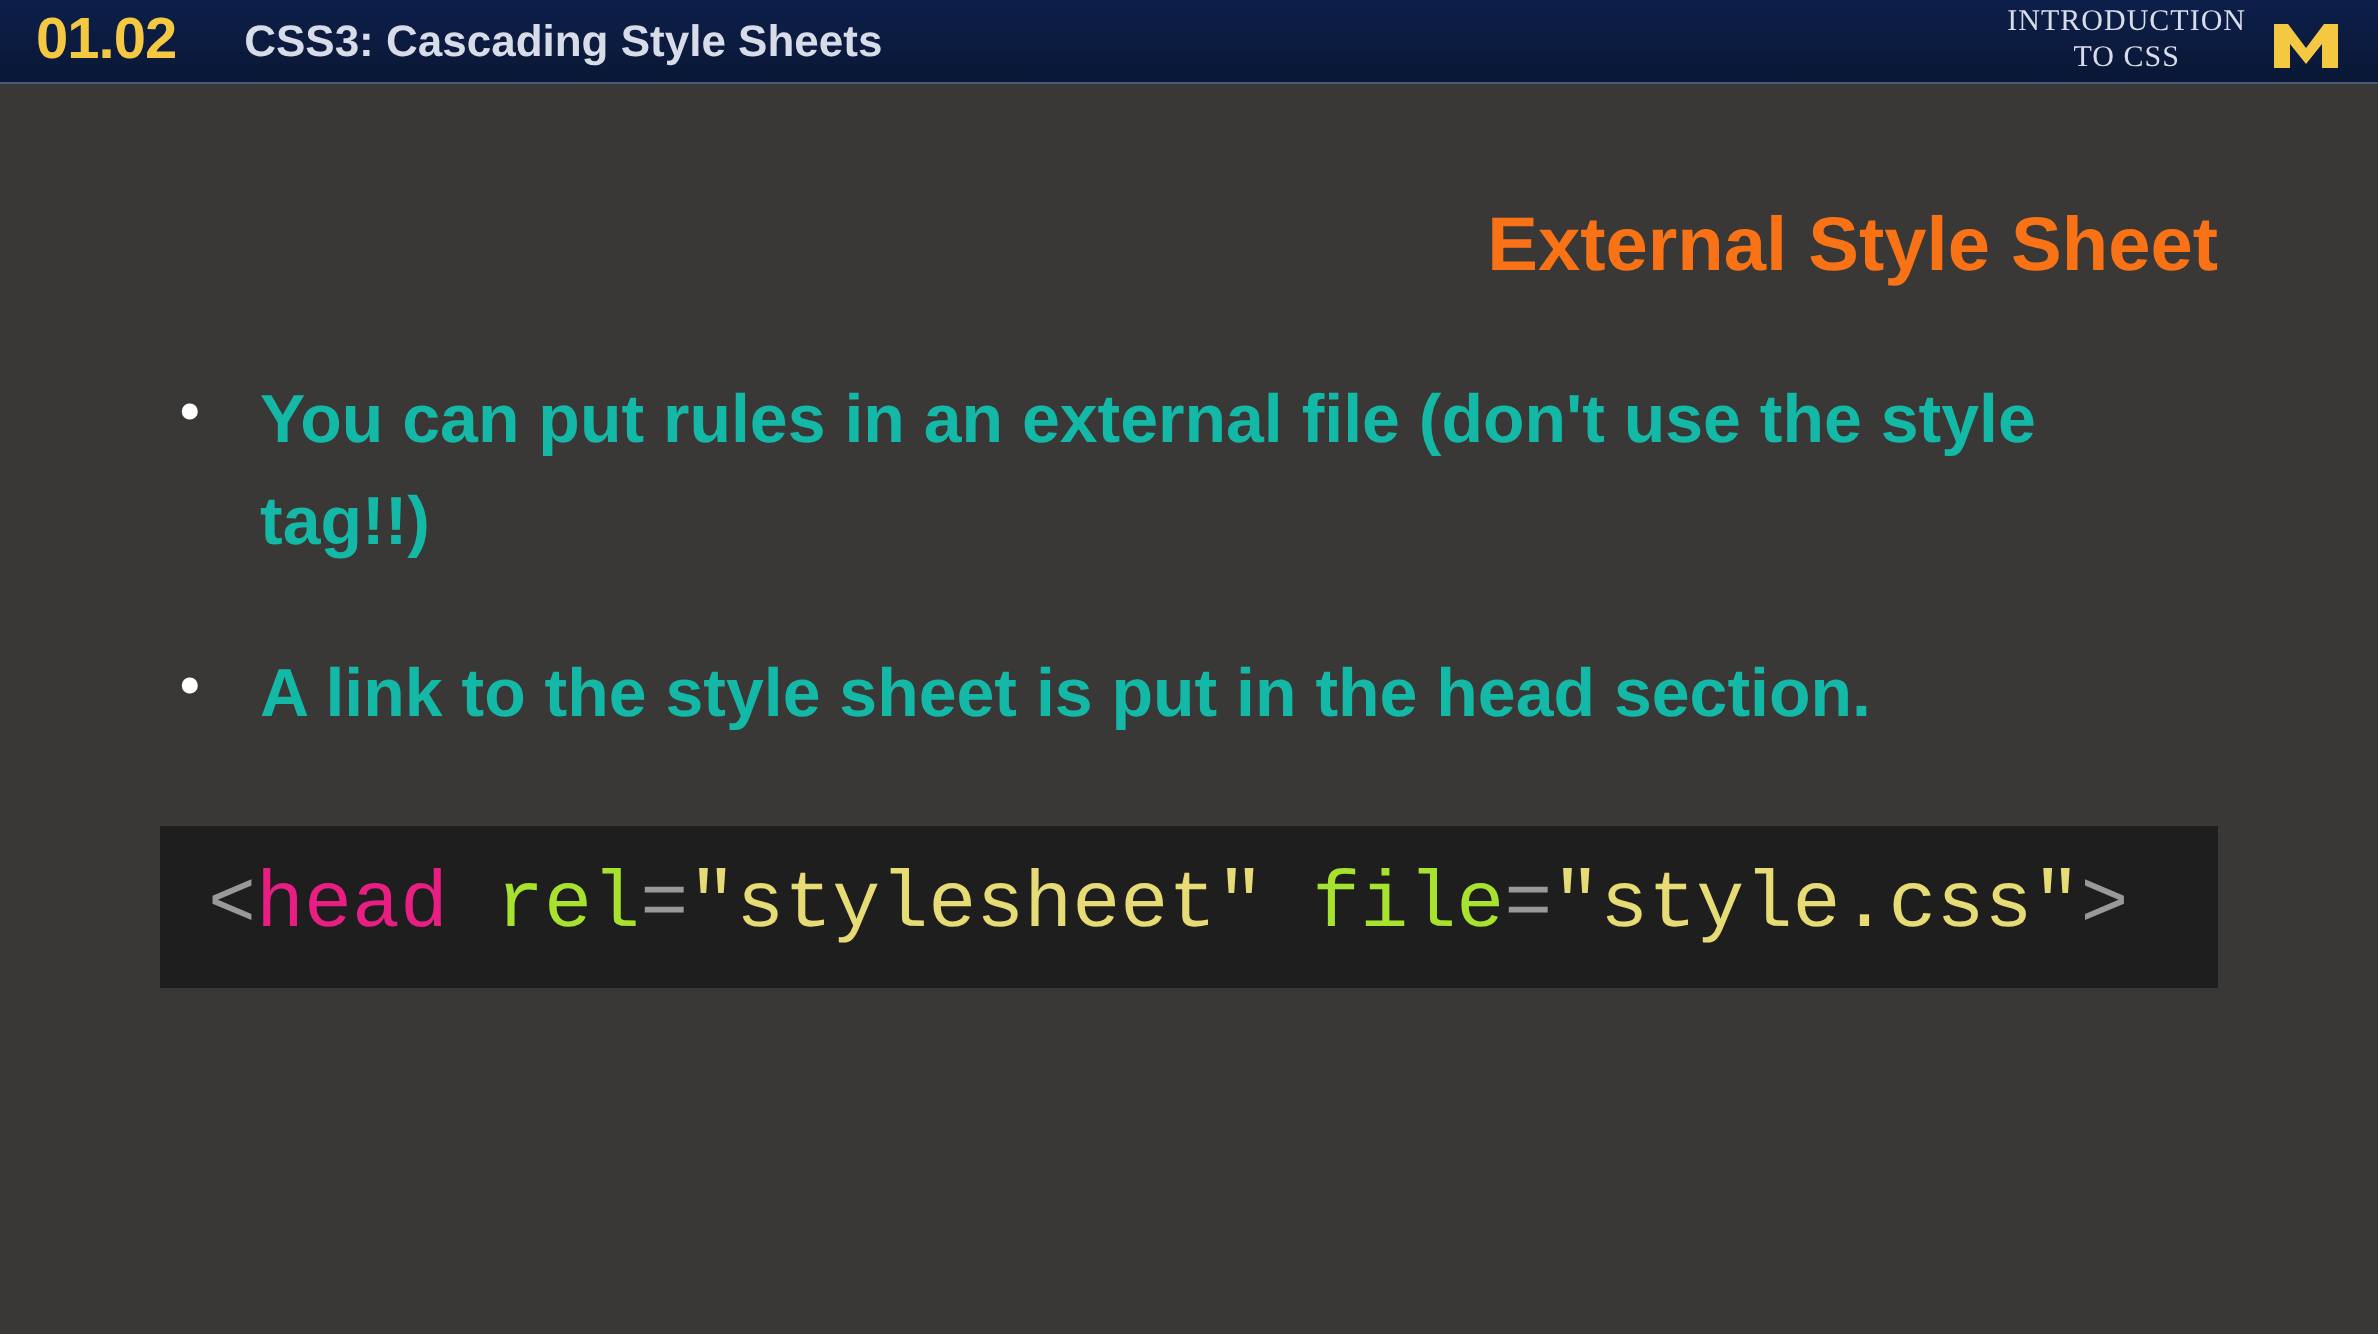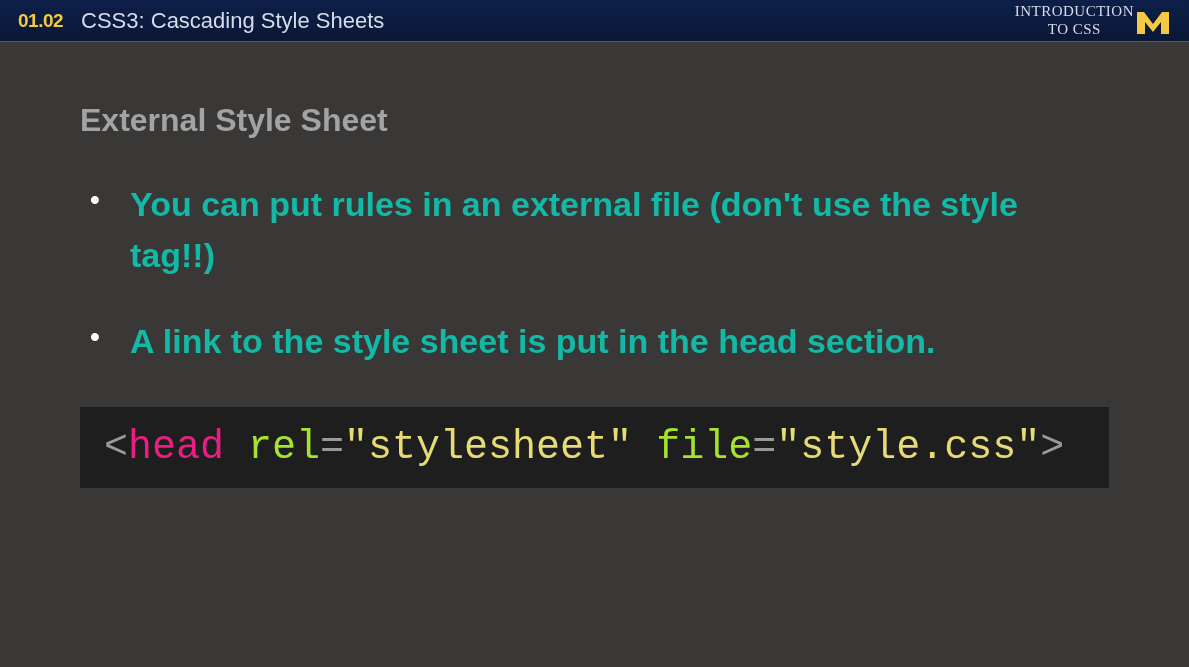--- a/index.html
+++ b/index.html
@@ -19,57 +19,57 @@
       height: 42px;
       display: flex;
       align-items: center;
       padding: 0 18px;
       border-bottom: 1px solid #4a5a7a;
       position: relative;
     }
     .lesson-number {
       color: #f5c842;
       font-weight: bold;
-      font-size: 19px;
-      margin-right: 18px;
+      font-size: 29px;
+      margin-right: 34px;
       letter-spacing: -0.5px;
     }
     .lesson-title {
       color: #d8dce8;
       font-size: 22px;
-      font-weight: 400;
+      font-weight: 700;
     }
     .header-right {
       position: absolute;
       right: 18px;
       display: flex;
       align-items: center;
-      gap: 1px;
+      gap: 12px;
     }
     .course-label {
       color: #d8dce8;
       font-size: 15px;
       text-align: center;
       line-height: 1.15;
       font-family: Georgia, serif;
       letter-spacing: 0.5px;
     }
     .logo {
       width: 36px;
       height: 34px;
       position: relative;
     }
     .content {
       padding: 60px 80px 0 80px;
     }
     .slide-title {
-      color: #a3a3a3;
-      font-size: 32px;
+      color: #f97316;
+      font-size: 38px;
       font-weight: bold;
-      text-align: left;
+      text-align: right;
       margin-bottom: 40px;
     }
     .bullet-list {
       list-style: none;
       padding-left: 50px;
     }
     .bullet-item {
       color: #14b8a6;
       font-size: 34px;
       font-weight: bold;

